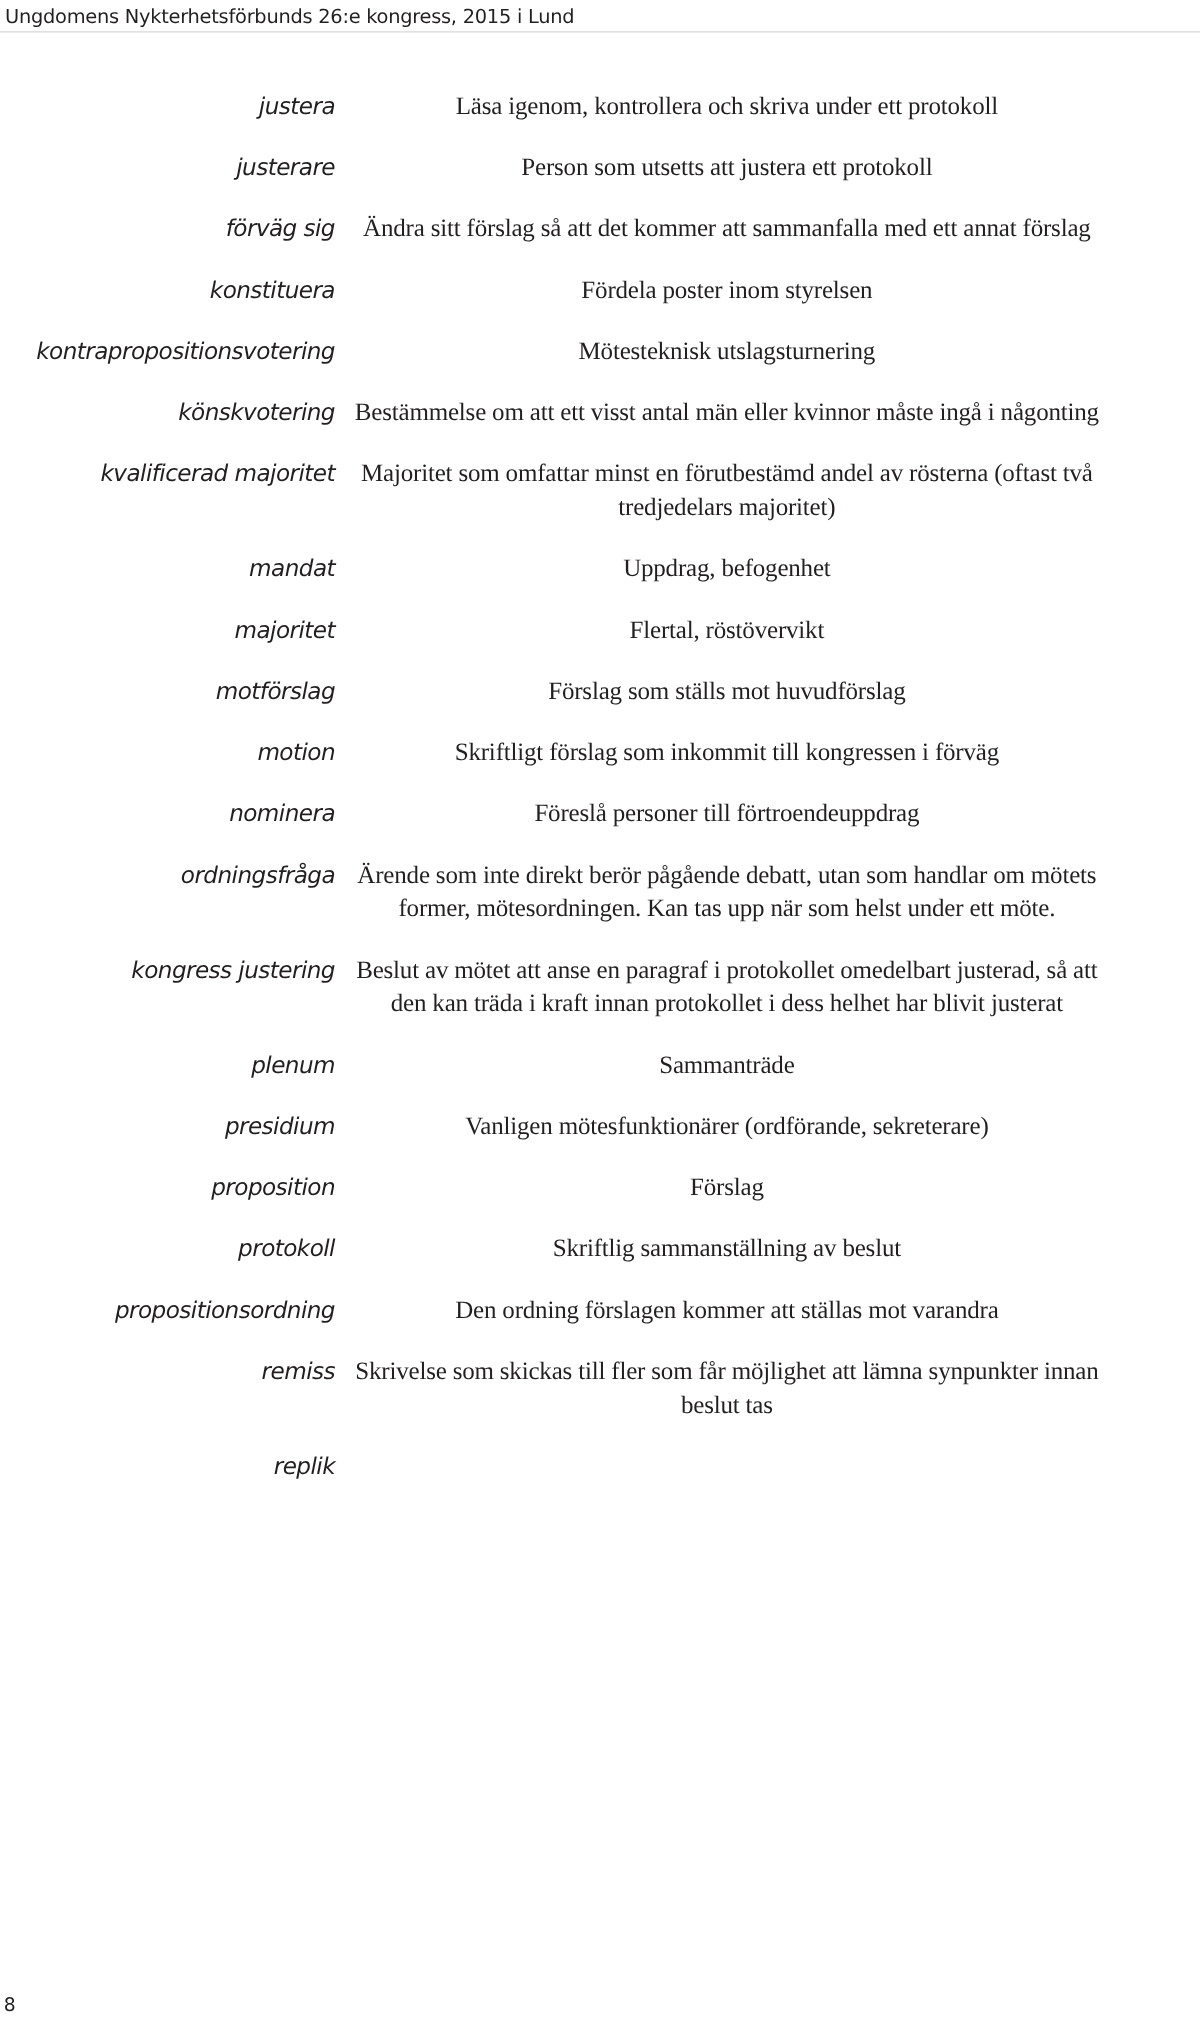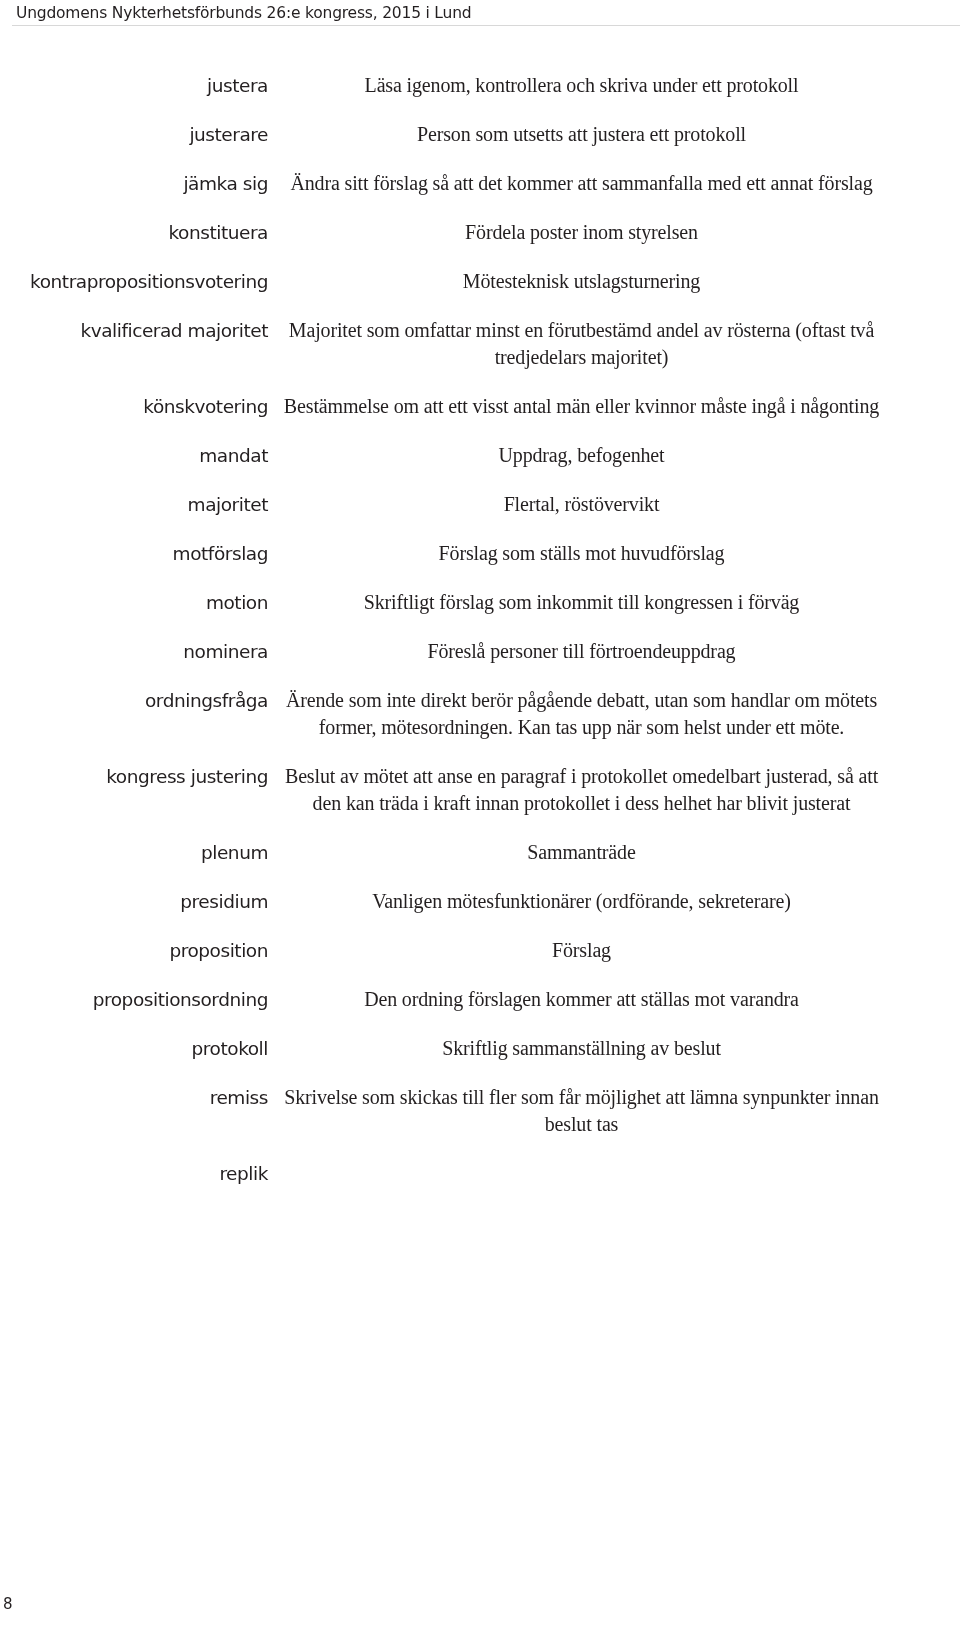--- a/index.html
+++ b/index.html
@@ -13,21 +13,21 @@
     font-family: "Liberation Serif", serif;
     color: #231f20;
     position: relative;
     overflow: hidden;
   }
 
   
   .page-header {
     position: absolute;
     top: 0;
-    left: 12px;
+    left: 0;
     width: 946px;
     height: 26px;
     box-sizing: border-box;
   }
   .page-header-text {
     position: absolute;
     left: 4px;
     top: 4px;
     font-family: "DejaVu Sans", "Liberation Sans", sans-serif;
     font-size: 15.5px;
@@ -57,20 +57,21 @@
     align-items: flex-start;
     margin-bottom: 22px;
   }
   .term {
     width: 283px;
     flex: 0 0 283px;
     text-align: right;
     padding-right: 15px;
     box-sizing: border-box;
     font-family: "DejaVu Sans", "Liberation Sans", sans-serif;
+    font-style: italic;
     font-size: 18.5px;
     line-height: 27px;
     letter-spacing: -0.45px;
     color: #231f20;
     white-space: nowrap;
   }
   .definition {
     flex: 1 1 auto;
     width: 632px;
     max-width: 632px;
@@ -106,38 +107,38 @@
 <div class="glossary" id="glossary-list">
     <div class="entry">
       <div class="term">justera</div>
       <div class="definition">Läsa igenom, kontrollera och skriva under ett protokoll</div>
     </div>
     <div class="entry">
       <div class="term">justerare</div>
       <div class="definition">Person som utsetts att justera ett protokoll</div>
     </div>
     <div class="entry">
-      <div class="term">jämka sig</div>
+      <div class="term">förväg sig</div>
       <div class="definition">Ändra sitt förslag så att det kommer att sammanfalla med ett annat förslag</div>
     </div>
     <div class="entry">
       <div class="term">konstituera</div>
       <div class="definition">Fördela poster inom styrelsen</div>
     </div>
     <div class="entry">
       <div class="term">kontrapropositionsvotering</div>
       <div class="definition">Mötesteknisk utslagsturnering</div>
     </div>
     <div class="entry">
+      <div class="term">könskvotering</div>
+      <div class="definition">Bestämmelse om att ett visst antal män eller kvinnor måste ingå i någonting</div>
+    </div>
+    <div class="entry">
       <div class="term">kvalificerad majoritet</div>
       <div class="definition">Majoritet som omfattar minst en förutbestämd andel av rösterna (oftast två tredjedelars majoritet)</div>
-    </div>
-    <div class="entry">
-      <div class="term">könskvotering</div>
-      <div class="definition">Bestämmelse om att ett visst antal män eller kvinnor måste ingå i någonting</div>
     </div>
     <div class="entry">
       <div class="term">mandat</div>
       <div class="definition">Uppdrag, befogenhet</div>
     </div>
     <div class="entry">
       <div class="term">majoritet</div>
       <div class="definition">Flertal, röstövervikt</div>
     </div>
     <div class="entry">
@@ -166,26 +167,26 @@
     </div>
     <div class="entry">
       <div class="term">presidium</div>
       <div class="definition">Vanligen mötesfunktionärer (ordförande, sekreterare)</div>
     </div>
     <div class="entry">
       <div class="term">proposition</div>
       <div class="definition">Förslag</div>
     </div>
     <div class="entry">
+      <div class="term">protokoll</div>
+      <div class="definition">Skriftlig sammanställning av beslut</div>
+    </div>
+    <div class="entry">
       <div class="term">propositionsordning</div>
       <div class="definition">Den ordning förslagen kommer att ställas mot varandra</div>
-    </div>
-    <div class="entry">
-      <div class="term">protokoll</div>
-      <div class="definition">Skriftlig sammanställning av beslut</div>
     </div>
     <div class="entry">
       <div class="term">remiss</div>
       <div class="definition">Skrivelse som skickas till fler som får möjlighet att lämna synpunkter innan beslut tas</div>
     </div>
     <div class="entry">
       <div class="term">replik</div>
     </div>
   </div>
 

